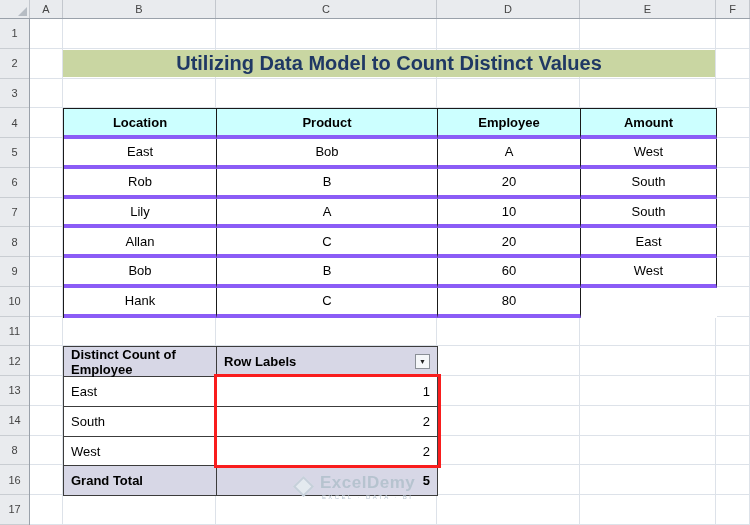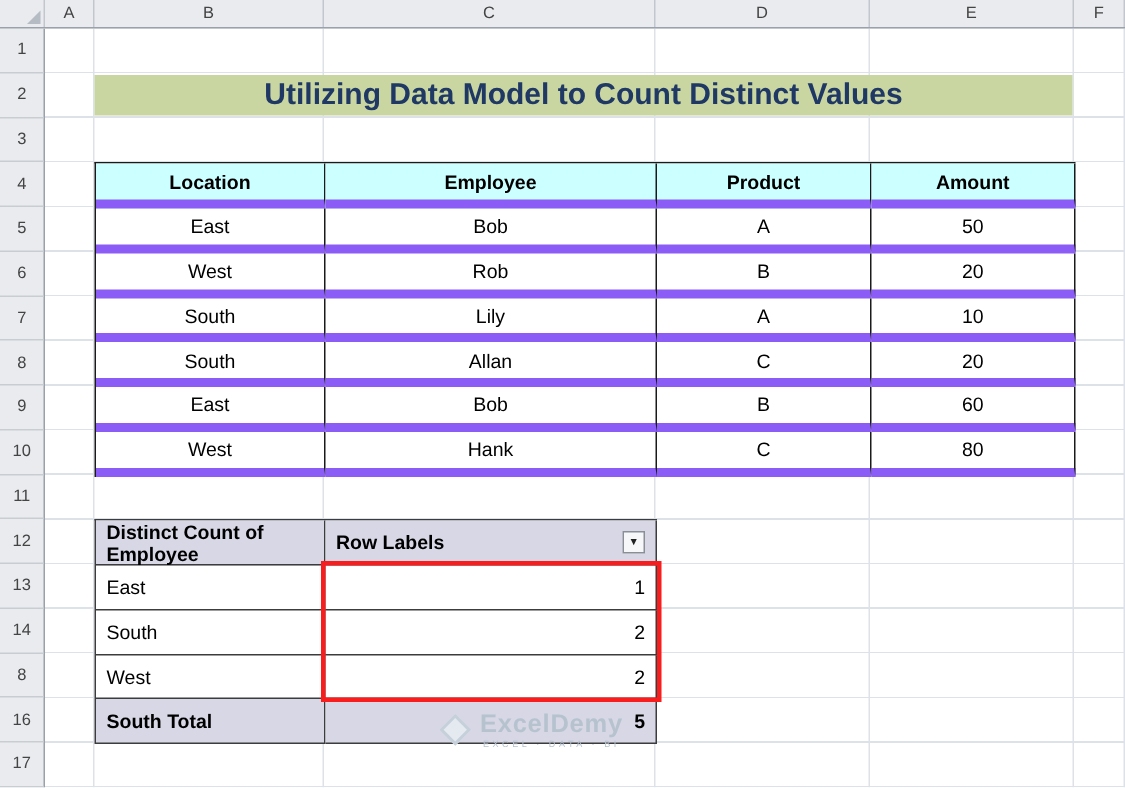--- a/index.html
+++ b/index.html
@@ -19,21 +19,21 @@
 
   .cells { position:absolute; left:30px; top:0; width:720px; height:506px;
     background-image: repeating-linear-gradient(to bottom, transparent 0, transparent 28.76px, #dde2e9 28.76px, #dde2e9 29.76px); }
   .vline { position:absolute; top:0; bottom:0; width:1px; background:#dde2e9; }
 
   
   .title-band { position:absolute; left:33px; top:31px; width:652px; height:27px; background:#c9d6a2; color:#1f3864; font-weight:bold; font-size:20px; display:flex; align-items:center; justify-content:center; }
 
   
   .data-table { position:absolute; left:33px; top:89.3px; width:654px; display:grid; grid-template-columns:153px 221px 143px 136px; grid-auto-rows:29.76px; border-top:1px solid #1a1a1a; border-left:1px solid #1a1a1a; background:#fff; font-size:13px; color:#000; }
-  .data-table .c { border-right:1px solid #1a1a1a; border-bottom:6px solid #8b5cf6; display:flex; align-items:center; justify-content:center; }
+  .data-table .c { border-right:1px solid #1a1a1a; border-bottom:4px solid #8b5cf6; display:flex; align-items:center; justify-content:center; }
   .data-table .hd { background:#ccffff; font-weight:bold; }
 
   
   .pivot { position:absolute; left:33px; top:327.4px; width:375px; display:grid; grid-template-columns:153px 221px; grid-auto-rows:29.76px; border-top:1px solid #3c3c3c; border-left:1px solid #3c3c3c; background:#fff; font-size:13px; color:#000; z-index:2; }
   .pivot .c { border-right:1px solid #3c3c3c; border-bottom:1px solid #3c3c3c; display:flex; align-items:center; padding:0 7px; }
   .pivot .hd { background:#d7d7e6; font-weight:bold; }
   .pivot .num { justify-content:flex-end; }
   .pivot .total { background:#d7d7e6; font-weight:bold; }
   .filter-btn { margin-left:auto; width:15px; height:15px; flex:none; background:#f5f7f9; border:1px solid #8a8f96; display:flex; align-items:center; justify-content:center; font-size:7px; color:#222; line-height:1; cursor:pointer; }
 
@@ -93,28 +93,27 @@
       <div class="vline" style="left:549px"></div>
       <div class="vline" style="left:685px"></div>
       <div class="vline" style="left:719px"></div>
 
       <div class="title-band">
         <span>Utilizing Data Model to Count Distinct Values</span>
       </div>
 
       <div class="data-table">
         <div class="c hd">Location</div>
+        <div class="c hd">Product</div>
         <div class="c hd">Employee</div>
-        <div class="c hd">Product</div>
         <div class="c hd">Amount</div>
 
         <div class="c">East</div>
         <div class="c">Bob</div>
         <div class="c">A</div>
-        <div class="c">50</div>
 
         <div class="c">West</div>
         <div class="c">Rob</div>
         <div class="c">B</div>
         <div class="c">20</div>
 
         <div class="c">South</div>
         <div class="c">Lily</div>
         <div class="c">A</div>
         <div class="c">10</div>
@@ -146,21 +145,21 @@
 
         <div class="c">East</div>
         <div class="c num">1</div>
 
         <div class="c">South</div>
         <div class="c num">2</div>
 
         <div class="c">West</div>
         <div class="c num">2</div>
 
-        <div class="c total">South Total</div>
+        <div class="c total">Grand Total</div>
         <div class="c num total">5</div>
       </div>
 
       <div class="watermark">
         <div class="wm-diamond"></div>
         <div class="wm-textcol">
           <div class="wm-name">ExcelDemy</div>
           <div class="wm-tag">EXCEL · DATA · BI</div>
         </div>
       </div>

